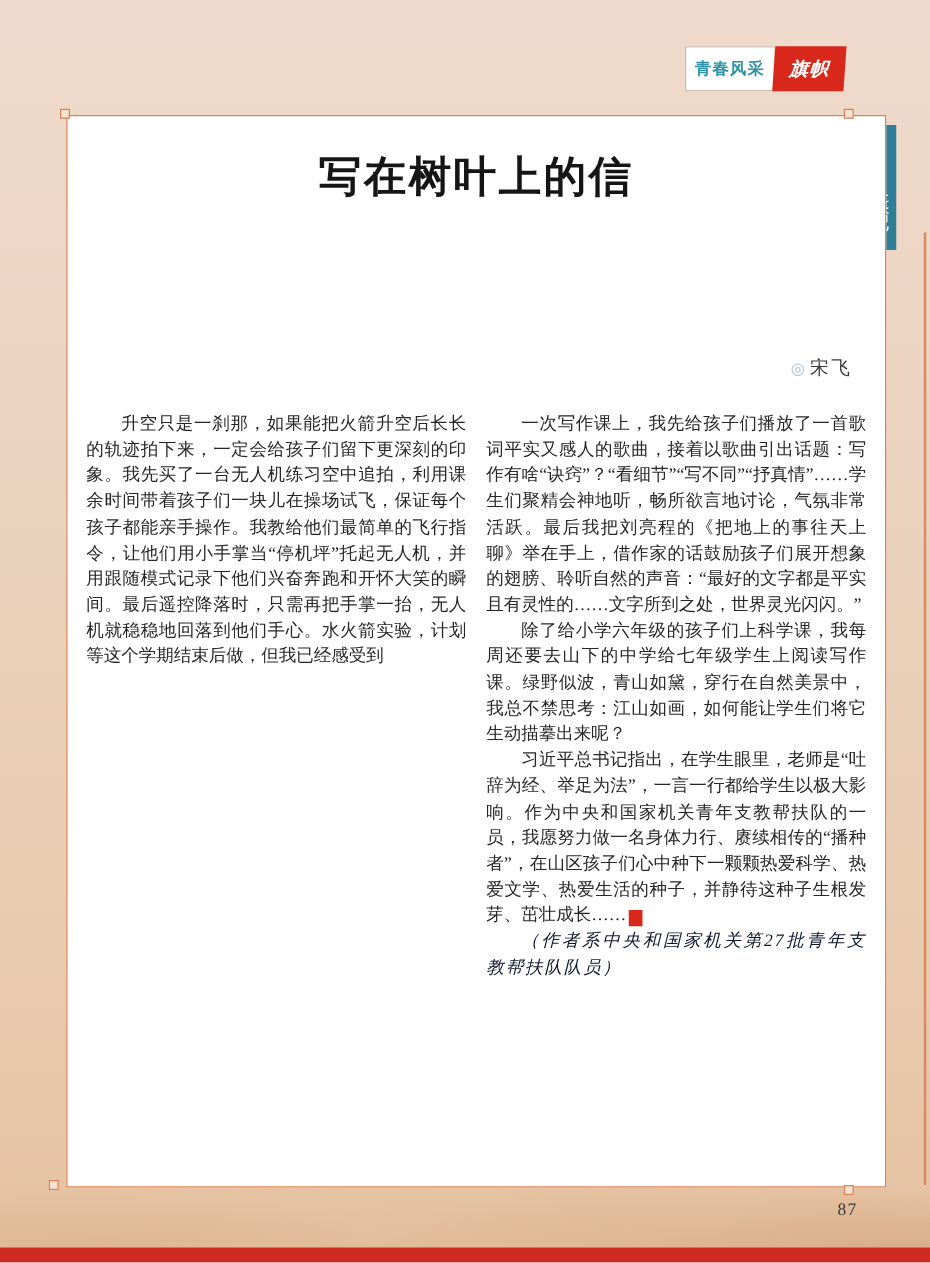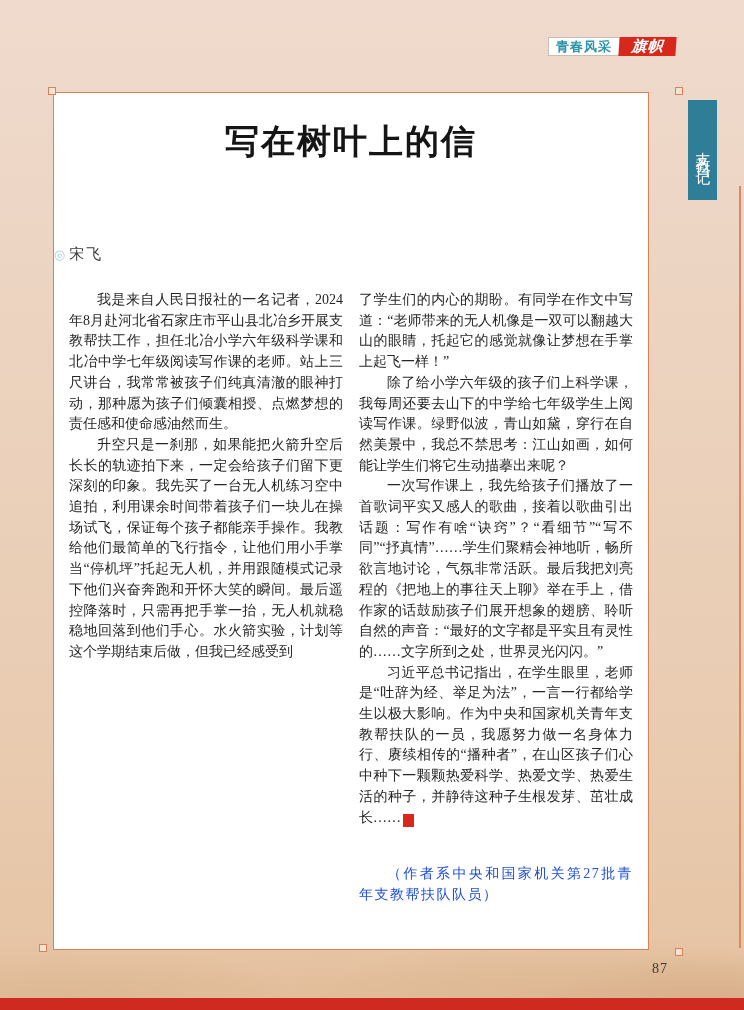--- a/index.html
+++ b/index.html
@@ -18,21 +18,21 @@
       radial-gradient(ellipse 420px 120px at 45% 115%, rgba(214,170,128,.30), transparent 70%),
       radial-gradient(ellipse 380px 100px at 78% 105%, rgba(205,158,114,.38), transparent 70%),
       radial-gradient(ellipse 260px 70px at 98% 100%,  rgba(199,148,104,.35), transparent 70%);
   }
   .bottom-bar {
     position:absolute; left:0; right:0; bottom:0; height:12px;
     background:#cf2a1f;
   }
   
   .header-badge {
-    position:absolute; top:37px; left:548px; height:19px; display:flex;
+    position:absolute; top:37px; left:548px; height:36px; display:flex;
     font-family:"Liberation Sans", sans-serif;
   }
   .badge-label {
     background:#ffffff; border:1px solid #c7bfb6; border-right:none;
     color:#2d93a8; font-size:13px; font-weight:bold; letter-spacing:1px;
     padding:0 7px; display:flex; align-items:center;
   }
   .badge-brand {
     background:#d8281c; color:#ffffff; width:57px;
     display:flex; align-items:center; justify-content:center;
@@ -47,59 +47,59 @@
     font-family:"Liberation Sans", sans-serif; font-size:15px;
     letter-spacing:6px; display:flex; align-items:center; justify-content:center;
     padding-top:4px;
   }
   .right-rule {
     position:absolute; left:739px; top:186px; width:2px; height:762px;
     background:#d98a5f;
   }
   
   .card {
-    position:absolute; left:53px; top:92px; width:596px; height:858px;
+    position:absolute; left:53px; top:92px; width:656px; height:858px;
     background:#ffffff; border:1.5px solid #dd8055; overflow:hidden;
   }
   .knot {
     position:absolute; width:8px; height:8px;
     border:1.5px solid #dd8055; background:#f3e3d2; z-index:2;
   }
   .knot.tl { left:48px;  top:87px; }
   .knot.tr { left:675px; top:87px; }
   .knot.bl { left:39px;  top:944px; }
   .knot.br { left:675px; top:948px; }
   .article-title {
     margin-top:26px; text-align:center;
     font-family:"Liberation Sans", sans-serif;
     font-size:34px; font-weight:bold; letter-spacing:2px; color:#151515;
   }
   .author-line {
-    margin:80px 26px 0 0; text-align:left;
+    margin:120px 26px 0 0; text-align:right;
     font-size:15px; color:#3a3a3a; letter-spacing:2px;
   }
   .author-marker { color:#aecbdd; font-size:13px; letter-spacing:0; margin-right:4px; }
   .columns {
     display:flex; gap:16px; padding:0 15px; margin-top:26px;
   }
   .col { flex:1; min-width:0; }
   .para {
     font-size:14px; line-height:20.7px; color:#262626;
     text-align:justify; text-indent:2em;
   }
   .para.no-indent { text-indent:0; }
-  .para.kaiti { letter-spacing:1.5px; color:#1d4ed8;margin-top:36px; }
+  .para.kaiti { font-style:italic; letter-spacing:1.5px; color:#0f172a; }
   .end-mark {
     display:inline-block; background:#d8281c; color:#ffffff;
     font-style:normal; font-size:9px; line-height:13px; width:11px; height:13px;
     text-align:center; vertical-align:-1px; margin-left:2px;
     font-family:"Liberation Sans", sans-serif;
   }
   .page-number {
-    position:absolute; right:76px; bottom:33px;
+    position:absolute; right:58px; bottom:33px;
     font-size:14px; color:#3a3a3a; letter-spacing:1px;
   }
 </style>
 </head>
 <body>
 
 <div class="mountains"></div>
 <div class="bottom-bar"></div>
 
 <div class="header-badge">
@@ -115,26 +115,24 @@
 <div class="knot bl"></div>
 <div class="knot br"></div>
 
 <div class="card">
   <h1 class="article-title">写在树叶上的信</h1>
   <div class="author-line">
     <span class="author-marker">◎</span><span>宋飞</span>
   </div>
   <div class="columns">
     <div class="col">
-        <p class="para">我是来自人民日报社的一名记者，2024年8月赴河北省石家庄市平山县北冶乡开展支教帮扶工作，担任北冶小学六年级科学课和北冶中学七年级阅读写作课的老师。站上三尺讲台，我常常被孩子们纯真清澈的眼神打动，那种愿为孩子们倾囊相授、点燃梦想的责任感和使命感油然而生。</p>
         <p class="para">升空只是一刹那，如果能把火箭升空后长长的轨迹拍下来，一定会给孩子们留下更深刻的印象。我先买了一台无人机练习空中追拍，利用课余时间带着孩子们一块儿在操场试飞，保证每个孩子都能亲手操作。我教给他们最简单的飞行指令，让他们用小手掌当“停机坪”托起无人机，并用跟随模式记录下他们兴奋奔跑和开怀大笑的瞬间。最后遥控降落时，只需再把手掌一抬，无人机就稳稳地回落到他们手心。水火箭实验，计划等这个学期结束后做，但我已经感受到</p>
       </div>
     <div class="col">
-        <p class="para no-indent">了学生们的内心的期盼。有同学在作文中写道：“老师带来的无人机像是一双可以翻越大山的眼睛，托起它的感觉就像让梦想在手掌上起飞一样！”</p>
+        <p class="para">一次写作课上，我先给孩子们播放了一首歌词平实又感人的歌曲，接着以歌曲引出话题：写作有啥“诀窍”？“看细节”“写不同”“抒真情”……学生们聚精会神地听，畅所欲言地讨论，气氛非常活跃。最后我把刘亮程的《把地上的事往天上聊》举在手上，借作家的话鼓励孩子们展开想象的翅膀、聆听自然的声音：“最好的文字都是平实且有灵性的……文字所到之处，世界灵光闪闪。”</p>
         <p class="para">除了给小学六年级的孩子们上科学课，我每周还要去山下的中学给七年级学生上阅读写作课。绿野似波，青山如黛，穿行在自然美景中，我总不禁思考：江山如画，如何能让学生们将它生动描摹出来呢？</p>
-        <p class="para">一次写作课上，我先给孩子们播放了一首歌词平实又感人的歌曲，接着以歌曲引出话题：写作有啥“诀窍”？“看细节”“写不同”“抒真情”……学生们聚精会神地听，畅所欲言地讨论，气氛非常活跃。最后我把刘亮程的《把地上的事往天上聊》举在手上，借作家的话鼓励孩子们展开想象的翅膀、聆听自然的声音：“最好的文字都是平实且有灵性的……文字所到之处，世界灵光闪闪。”</p>
         <p class="para">习近平总书记指出，在学生眼里，老师是“吐辞为经、举足为法”，一言一行都给学生以极大影响。作为中央和国家机关青年支教帮扶队的一员，我愿努力做一名身体力行、赓续相传的“播种者”，在山区孩子们心中种下一颗颗热爱科学、热爱文学、热爱生活的种子，并静待这种子生根发芽、茁壮成长……<span class="end-mark">旗</span></p>
         <p class="para kaiti">（作者系中央和国家机关第27批青年支教帮扶队队员）</p>
       </div>
   </div>
 </div>
 
 <div class="page-number">87</div>
 
 </body></html>

